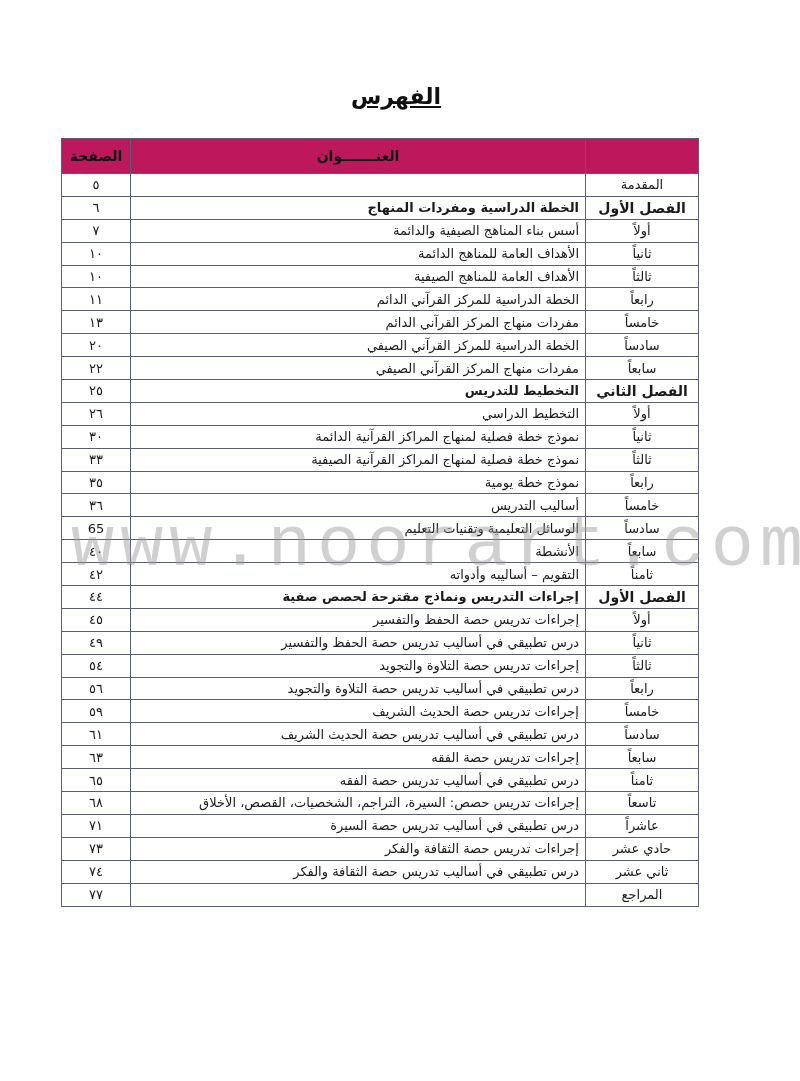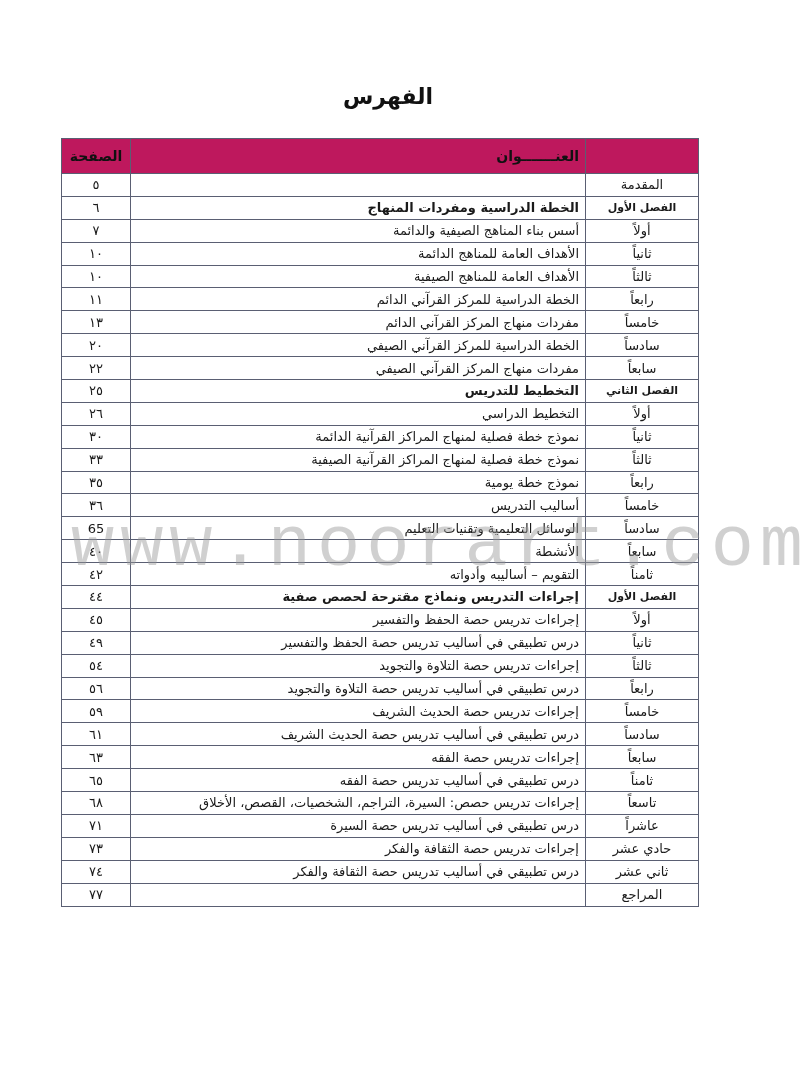--- a/index.html
+++ b/index.html
@@ -18,21 +18,22 @@
     .page-title {
       position: absolute;
       top: 84px;
       left: 0;
       width: 760px;
       text-align: center;
       direction: rtl;
       font-size: 22px;
       font-weight: bold;
       color: #111;
-      padding-left: 8px;
+      padding-left: 16px;
+      text-decoration: underline;
     }
     .toc-table {
       position: absolute;
       left: 61px;
       top: 138px;
       width: 636px;
       border-collapse: collapse;
       direction: rtl;
       table-layout: fixed;
     }
@@ -49,26 +50,26 @@
       font-weight: bold;
       font-size: 14px;
       color: #111;
     }
     .toc-table tbody td {
       height: 21.9px;
     }
     .col-label { width: 100px; text-align: center; }
     .col-title { width: 442px; text-align: right; }
     .col-page { width: 56px; text-align: center; }
-    .toc-table thead th.col-title { text-align: right; margin-top: 32px; }
+    .toc-table thead th.col-title { text-align: center; margin-top: 32px; }
     tr.chapter td.col-label,
     tr.chapter td.col-title {
       font-weight: bold;
     }
-    tr.chapter td.col-label { font-size: 11px; }
+    tr.chapter td.col-label { font-size: 14px; }
     .watermark {
       position: absolute;
       top: 510px;
       left: 0;
       width: 800px;
       text-align: center;
       font-family: "Liberation Mono", "DejaVu Sans Mono", monospace;
       font-size: 72px;
       letter-spacing: 6px;
       color: rgba(150,150,150,0.45);

